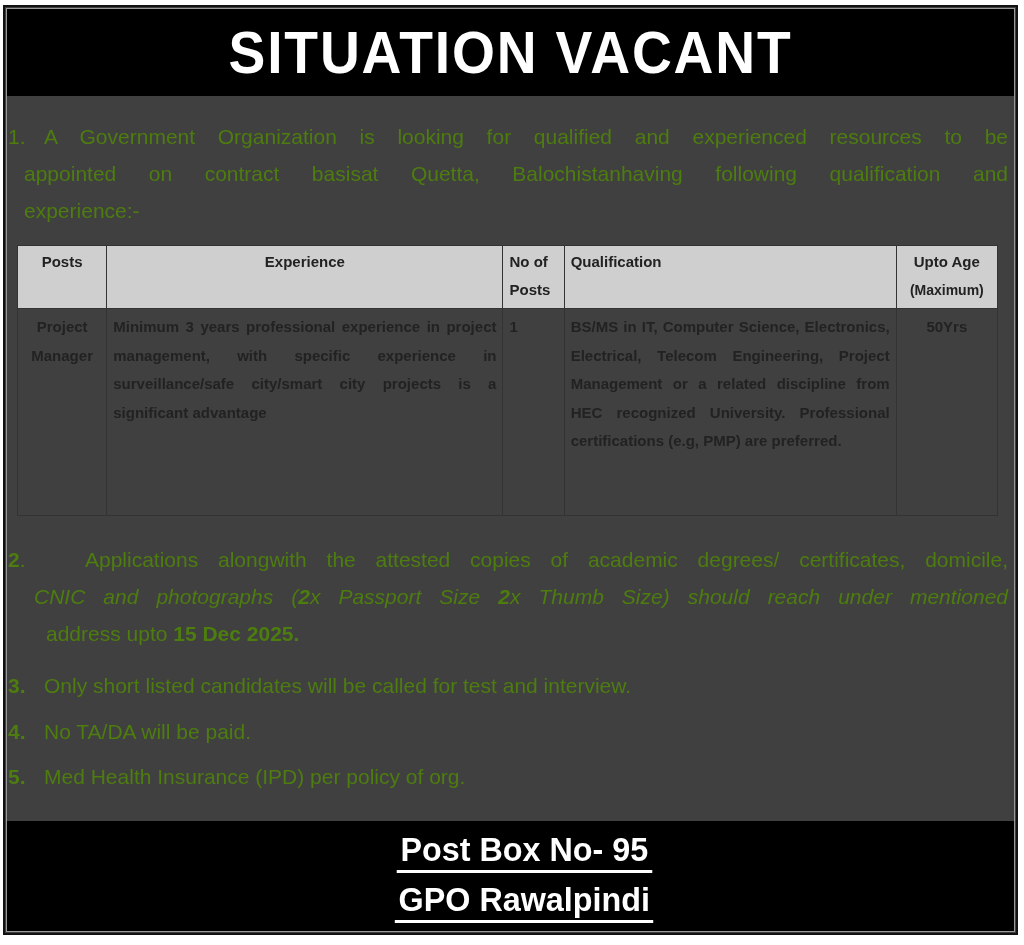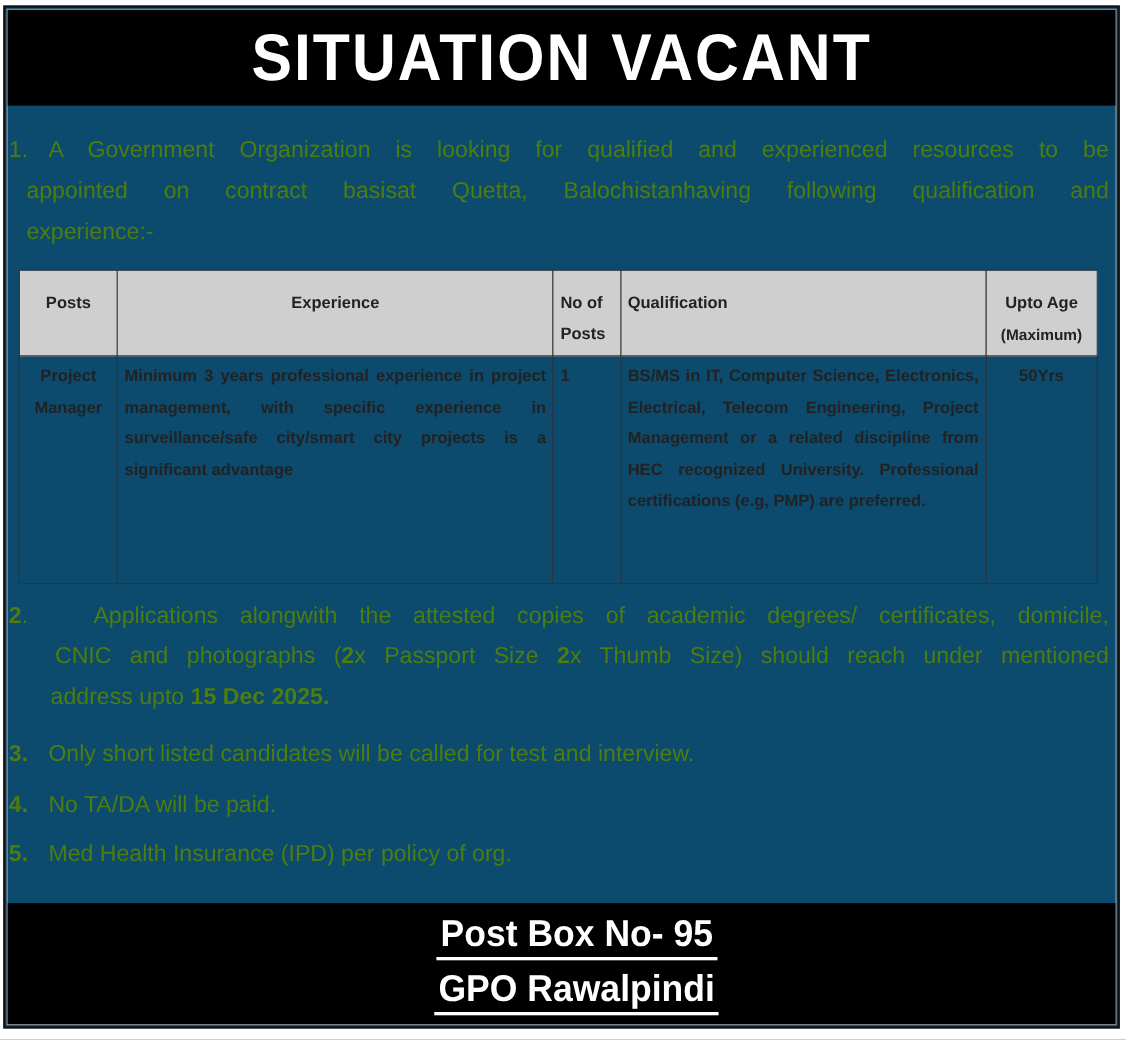--- a/index.html
+++ b/index.html
@@ -1,49 +1,49 @@
 <!DOCTYPE html>
 <html><head>
 <meta charset="utf-8">
 <style>
   html, body { margin: 0; padding: 0; background: #ffffff; }
   body { width: 1024px; height: 945px; position: relative; overflow: hidden;
          font-family: "Liberation Sans", sans-serif; color: #1a1a1a; }
   .frame { position: absolute; left: 3px; top: 5px; width: 1011px; height: 926px;
-           border: 2px solid #111; background: #0c4a6e; }
+           border: 2px solid #111; background: #404040; }
   .frame-inner { position: absolute; left: 1px; top: 1px; right: 1px; bottom: 1px;
                  border: 1px solid #9a9a9a; }
   .header { position: absolute; left: 2px; top: 2px; right: 2px; height: 87px;
             background: #000; display: flex; align-items: center; justify-content: center; }
   .header h1 { margin: 0; color: #fff; font-weight: bold; font-size: 60px;
                letter-spacing: 2px; transform: scaleX(0.92); transform-origin: center; }
   .para { position: absolute; font-size: 21px; line-height: 37px; color: #4d7c0f; }
   .p1 { left: 6px; top: 118px; width: 1002px; }
   .num { display: inline-block; width: 36px; padding-left: 2px; }
   .num.b { font-weight: bold; }
   .p1 .line { display: block; text-align: justify; text-align-last: justify; }
   .p1 .line.last { text-align-last: left; }
   .indent { padding-left: 18px; }
   table.jobs { position: absolute; left: 17px; top: 245px; width: 981px;
                border-collapse: collapse; font-size: 15px; font-weight: bold; color: #222; }
   table.jobs th, table.jobs td { border: 1.5px solid #333; vertical-align: top; padding: 4px 6px; }
-  table.jobs th { background: #cfcfcf; font-weight: bold; line-height: 28px; padding-top: 16px; height: 50px; }
+  table.jobs th { background: #cfcfcf; font-weight: bold; line-height: 28px; padding-top: 2px; height: 50px; }
   table.jobs td { line-height: 28.5px; height: 198px; }
   .c-post { width: 76px; text-align: center; }
   .c-exp { width: 382px; }
   .c-no { width: 48px; text-align: left; }
   .c-qual { width: 318px; }
   .c-age { width: 88px; text-align: center; }
   th.c-qual { text-align: left; }
   td.c-exp, td.c-qual { text-align: justify; }
   td.c-post { text-align: center; }
   .p2 { left: 6px; top: 541px; width: 1002px; }
   .p2 .line { display: block; }
   .p2 .l1 { text-align: justify; text-align-last: justify; }
-  .p2 .l2 { text-align: justify; text-align-last: justify; padding-left: 44px; }
+  .p2 .l2 { text-align: justify; text-align-last: justify; padding-left: 28px; font-style: italic; }
   .p2 .l3 { padding-left: 40px; }
   .b { font-weight: bold; }
   .p3 { left: 6px; top: 667px; }
   .p4 { left: 6px; top: 713px; }
   .p5 { left: 6px; top: 758px; }
   .footer { position: absolute; left: 2px; bottom: 2px; right: 2px; height: 110px;
             background: #000; display: flex; flex-direction: column; align-items: center;
             justify-content: center; gap: 6px; padding-left: 27px; }
   .footer .addr { color: #fff; font-size: 34px; font-weight: bold;
                   border-bottom: 3px solid #fff; padding: 0 4px 1px 4px; line-height: 40px;

